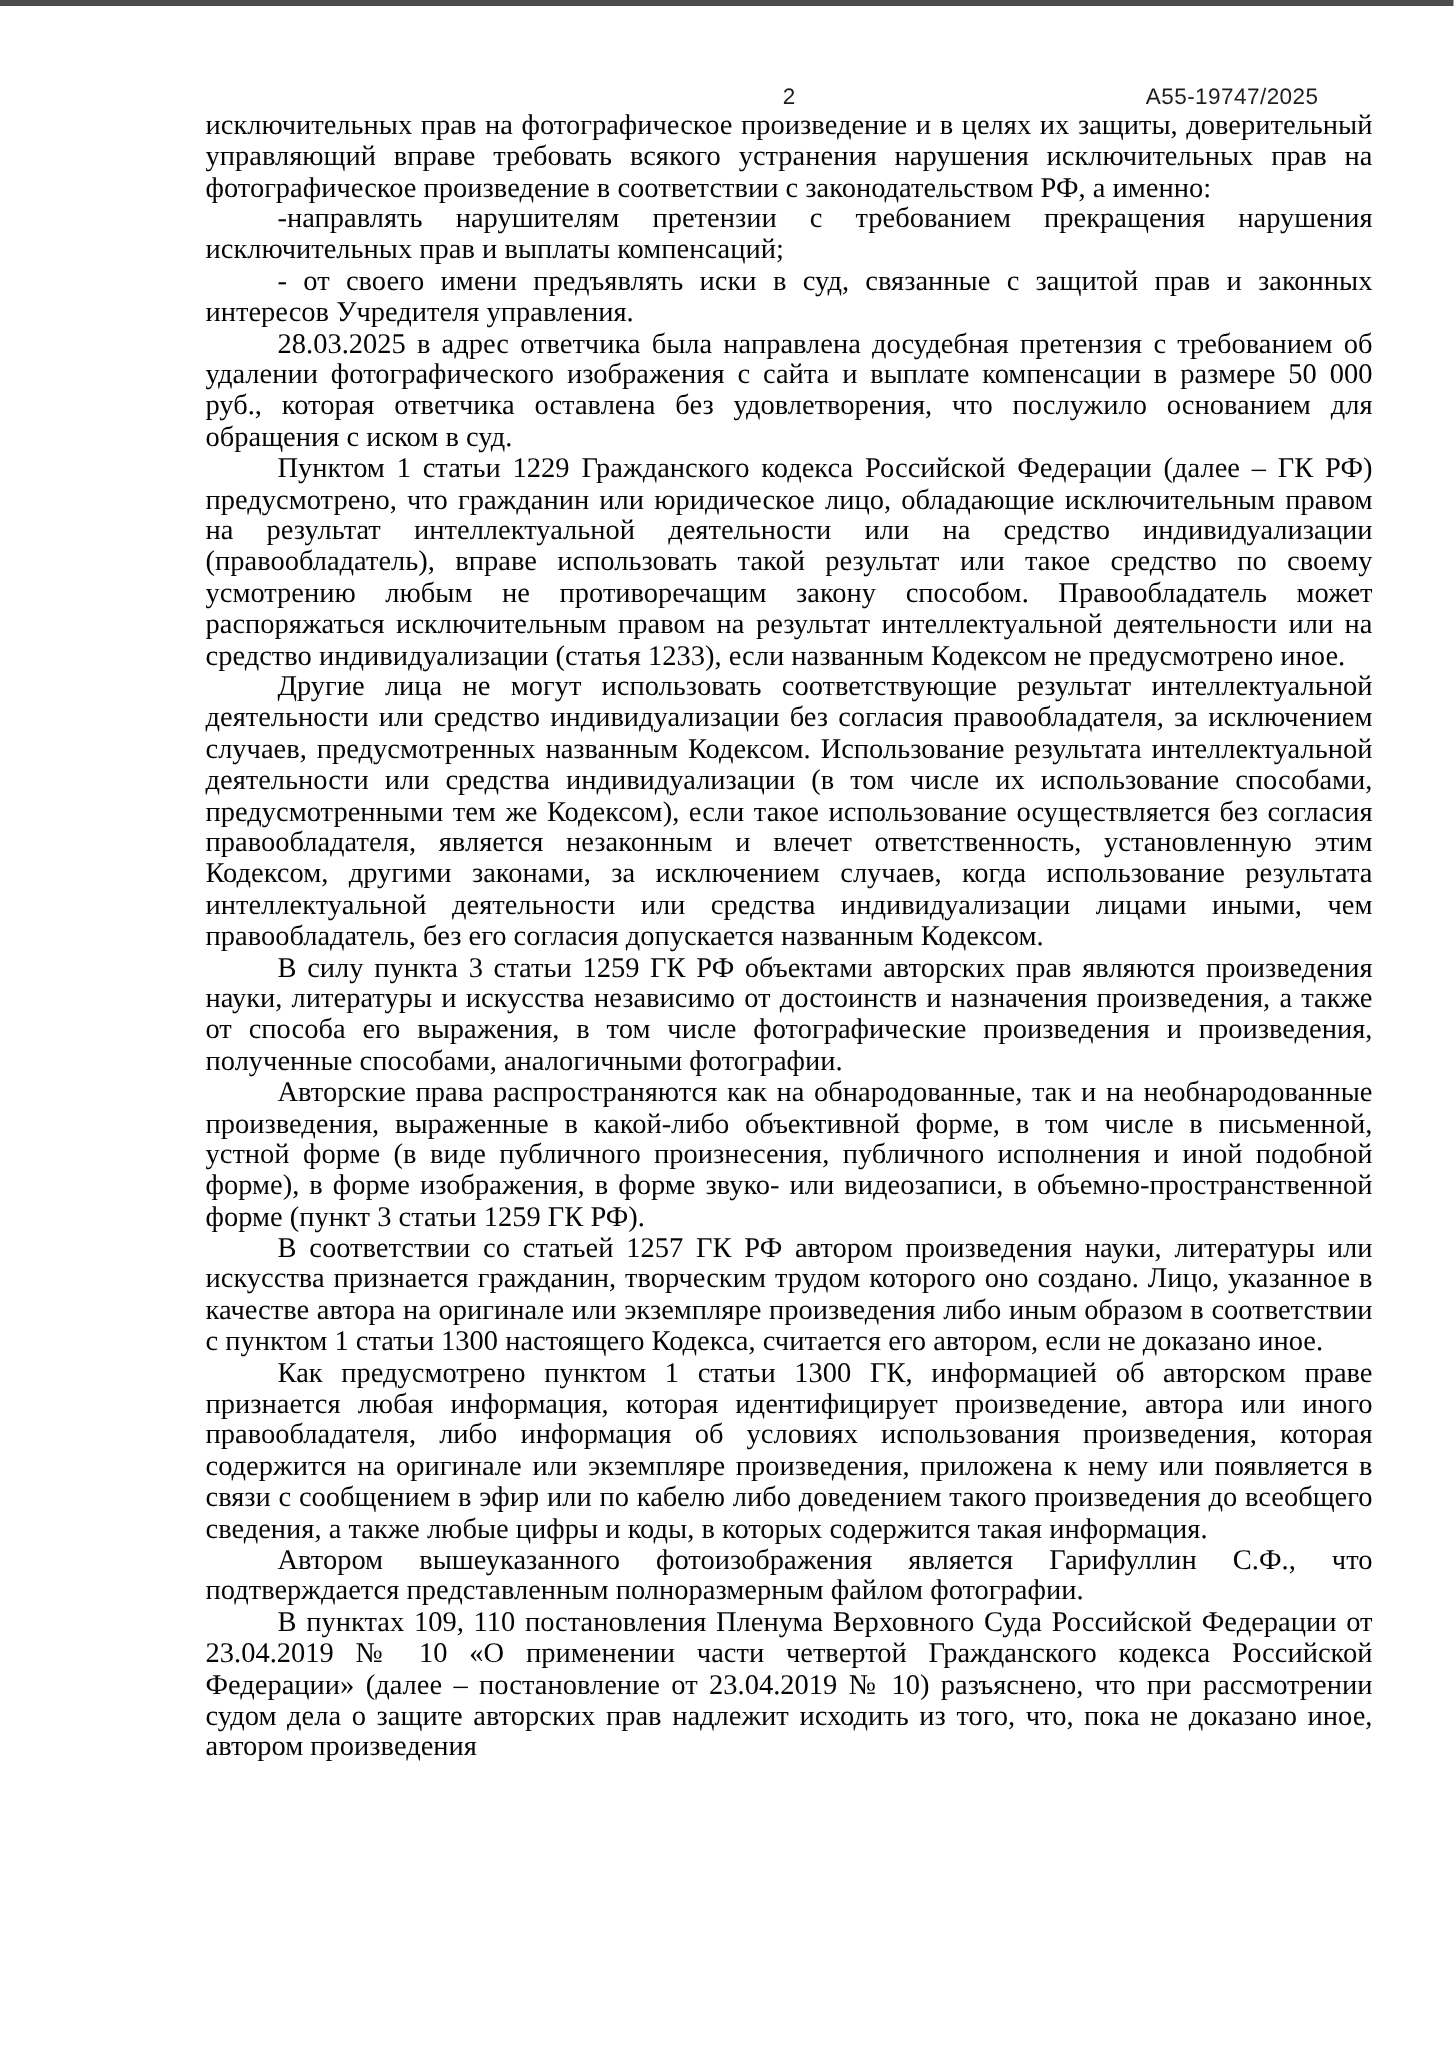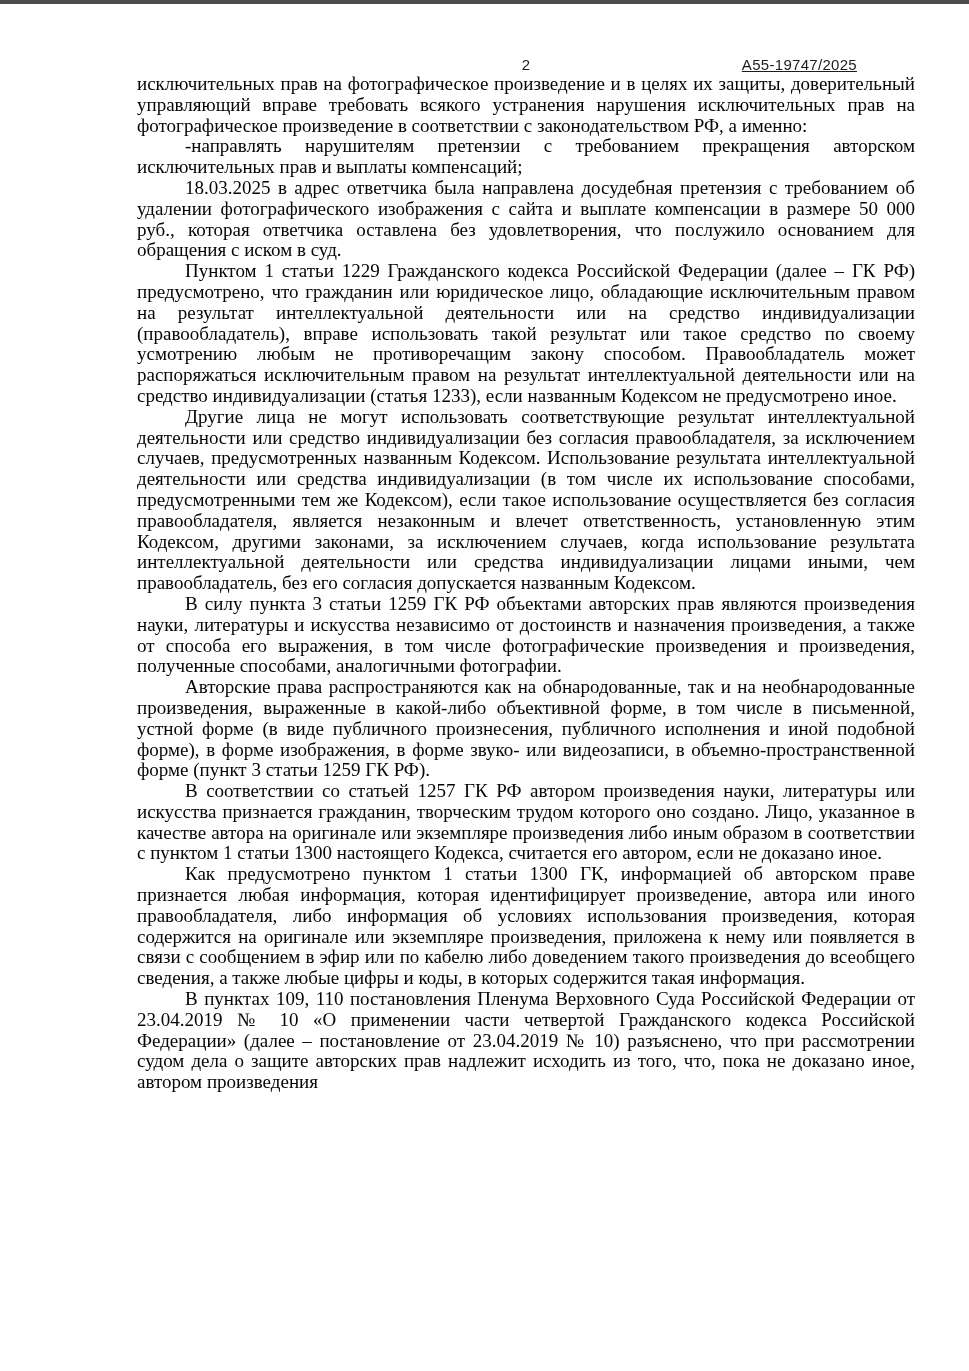--- a/index.html
+++ b/index.html
@@ -36,24 +36,23 @@
     color: #1d1d1d;
   }
   .page-number {
     position: absolute;
     left: 0;
     right: 0;
     text-align: center;
   }
   .case-number {
     position: absolute;
-    right: 58px;
+    right: 36px;
     top: 0;
     letter-spacing: 0.3px;
-    text-decoration: underline;
   }
   .doc-body {
     font-family: Liberation Serif, serif;
     font-size: 19px;
     line-height: 20.8px;
     color: #050505;
     text-align: justify;
   }
   .doc-body p {
     margin: 0;
@@ -69,23 +68,25 @@
 <div class="top-bar" style="background: rgb(75, 75, 75);"></div>
 
 <div class="page">
   <div class="page-header">
     <span class="page-number">2</span>
     <span class="case-number">А55-19747/2025</span>
   </div>
 
   <div class="doc-body" style="color: rgb(5, 5, 5);">
     <p>исключительных прав на фотографическое произведение и в целях их защиты, доверительный управляющий вправе требовать всякого устранения нарушения исключительных прав на фотографическое произведение в соответствии с законодательством РФ, а именно:</p>
-    <p class="indent">-направлять нарушителям претензии с требованием прекращения авторском исключительных прав и выплаты компенсаций;</p>
-    <p class="indent">18.03.2025 в адрес ответчика была направлена досудебная претензия с требованием об удалении фотографического изображения с сайта и выплате компенсации в размере 50 000 руб., которая ответчика оставлена без удовлетворения, что послужило основанием для обращения с иском в суд.</p>
+    <p class="indent">-направлять нарушителям претензии с требованием прекращения нарушения исключительных прав и выплаты компенсаций;</p>
+    <p class="indent">- от своего имени предъявлять иски в суд, связанные с защитой прав и законных интересов Учредителя управления.</p>
+    <p class="indent">28.03.2025 в адрес ответчика была направлена досудебная претензия с требованием об удалении фотографического изображения с сайта и выплате компенсации в размере 50 000 руб., которая ответчика оставлена без удовлетворения, что послужило основанием для обращения с иском в суд.</p>
     <p class="indent">Пунктом 1 статьи 1229 Гражданского кодекса Российской Федерации (далее – ГК РФ) предусмотрено, что гражданин или юридическое лицо, обладающие исключительным правом на результат интеллектуальной деятельности или на средство индивидуализации (правообладатель), вправе использовать такой результат или такое средство по своему усмотрению любым не противоречащим закону способом. Правообладатель может распоряжаться исключительным правом на результат интеллектуальной деятельности или на средство индивидуализации (статья 1233), если названным Кодексом не предусмотрено иное.</p>
     <p class="indent">Другие лица не могут использовать соответствующие результат интеллектуальной деятельности или средство индивидуализации без согласия правообладателя, за исключением случаев, предусмотренных названным Кодексом. Использование результата интеллектуальной деятельности или средства индивидуализации (в том числе их использование способами, предусмотренными тем же Кодексом), если такое использование осуществляется без согласия правообладателя, является незаконным и влечет ответственность, установленную этим Кодексом, другими законами, за исключением случаев, когда использование результата интеллектуальной деятельности или средства индивидуализации лицами иными, чем правообладатель, без его согласия допускается названным Кодексом.</p>
     <p class="indent">В силу пункта 3 статьи 1259 ГК РФ объектами авторских прав являются произведения науки, литературы и искусства независимо от достоинств и назначения произведения, а также от способа его выражения, в том числе фотографические произведения и произведения, полученные способами, аналогичными фотографии.</p>
     <p class="indent">Авторские права распространяются как на обнародованные, так и на необнародованные произведения, выраженные в какой-либо объективной форме, в том числе в письменной, устной форме (в виде публичного произнесения, публичного исполнения и иной подобной форме), в форме изображения, в форме звуко- или видеозаписи, в объемно-пространственной форме (пункт 3 статьи 1259 ГК РФ).</p>
     <p class="indent">В соответствии со статьей 1257 ГК РФ автором произведения науки, литературы или искусства признается гражданин, творческим трудом которого оно создано. Лицо, указанное в качестве автора на оригинале или экземпляре произведения либо иным образом в соответствии с пунктом 1 статьи 1300 настоящего Кодекса, считается его автором, если не доказано иное.</p>
     <p class="indent">Как предусмотрено пунктом 1 статьи 1300 ГК, информацией об авторском праве признается любая информация, которая идентифицирует произведение, автора или иного правообладателя, либо информация об условиях использования произведения, которая содержится на оригинале или экземпляре произведения, приложена к нему или появляется в связи с сообщением в эфир или по кабелю либо доведением такого произведения до всеобщего сведения, а также любые цифры и коды, в которых содержится такая информация.</p>
+    <p class="indent">Автором вышеуказанного фотоизображения является Гарифуллин С.Ф., что подтверждается представленным полноразмерным файлом фотографии.</p>
     <p class="indent">В пунктах 109, 110 постановления Пленума Верховного Суда Российской Федерации от 23.04.2019 № 10 «О применении части четвертой Гражданского кодекса Российской Федерации» (далее – постановление от 23.04.2019 № 10) разъяснено, что при рассмотрении судом дела о защите авторских прав надлежит исходить из того, что, пока не доказано иное, автором произведения</p>
   </div>
 </div>
 
 </body></html>

